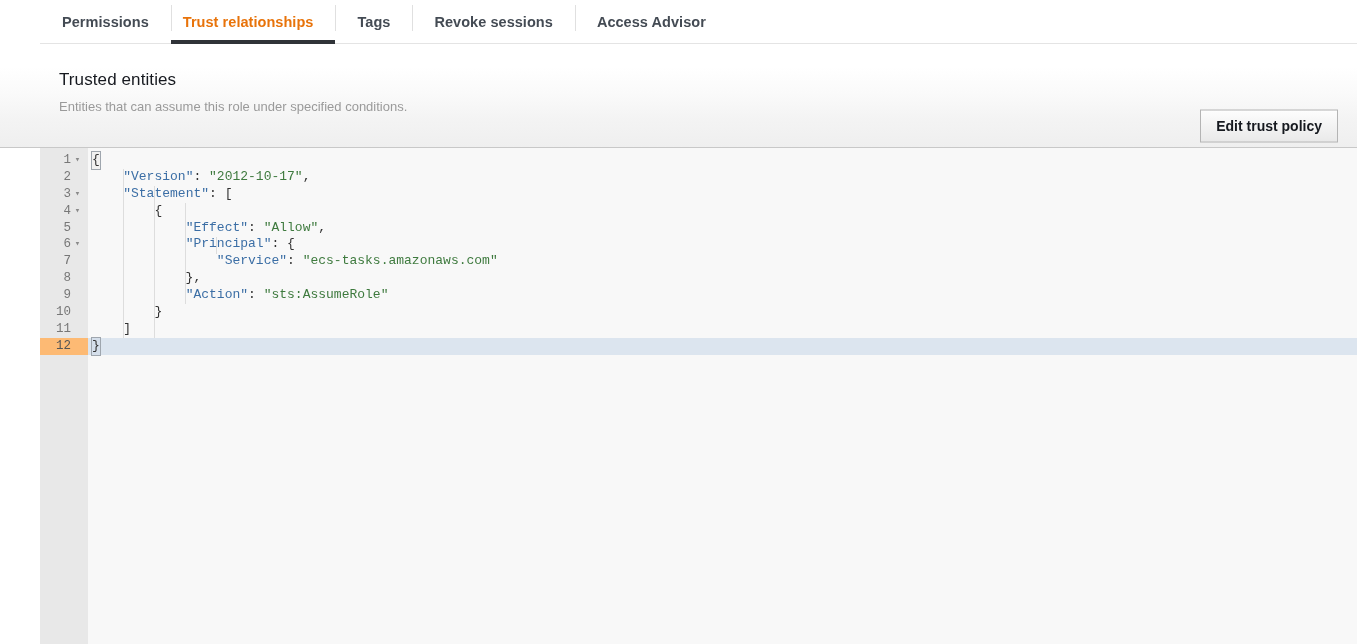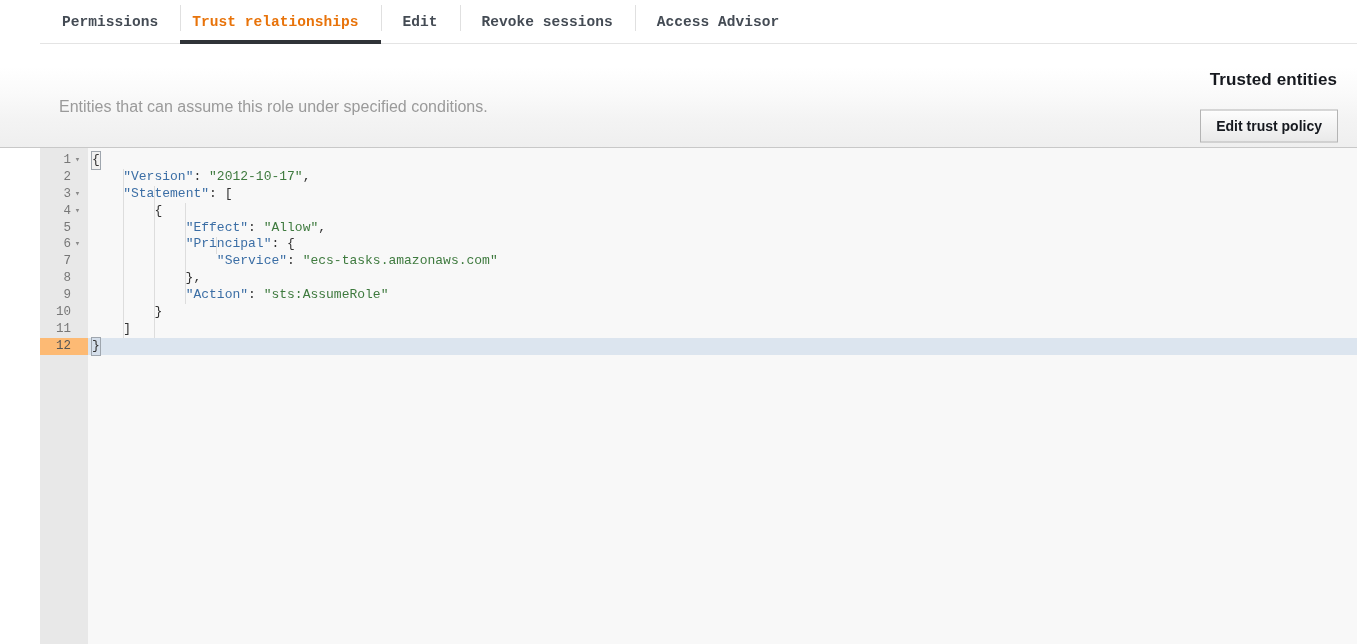--- a/index.html
+++ b/index.html
@@ -38,21 +38,20 @@
     position: relative;
     display: flex;
     align-items: center;
     padding: 0 22px;
     font-size: 14.5px;
     font-weight: bold;
     color: #444b54;
     white-space: nowrap;
     cursor: pointer;
     letter-spacing: 0.05px;
-    font-family: Liberation Mono, monospace;
   }
   .tab + .tab::before {
     content: "";
     position: absolute;
     left: 0;
     top: 5px;
     bottom: 13px;
     width: 1px;
     background: #e0e0e0;
   }
@@ -75,29 +74,28 @@
   .panel-header {
     position: relative;
     height: 104px;
     box-sizing: border-box;
     padding: 26px 20px 0 59px;
     background: linear-gradient(to bottom, #ffffff 0%, #ffffff 22%, #fafafa 48%, #f3f3f3 75%, #efefef 100%);
     border-bottom: 1px solid #c8c8c8;
   }
   .panel-title {
     font-size: 17px;
-    font-weight: bold;
+    font-weight: normal;
     color: #16191f;
     margin: 0;
     line-height: 20px;
     letter-spacing: 0.1px;
-    text-align: right;
   }
   .panel-subtitle {
-    font-size: 16px;
+    font-size: 13px;
     color: #9a9a9a;
     margin: 8px 0 0 0;
     line-height: 17px;
   }
   .edit-btn {
     position: absolute;
     right: 19px;
     top: 82px;
     transform: translateY(-50%);
     padding: 7px 15px 8px;
@@ -215,21 +213,21 @@
 <body>
 
 <div class="tabbar">
   <div class="tab">
     <span>Permissions</span>
   </div>
   <div class="tab active">
     <span>Trust relationships</span>
   </div>
   <div class="tab">
-    <span>Edit</span>
+    <span>Tags</span>
   </div>
   <div class="tab">
     <span>Revoke sessions</span>
   </div>
   <div class="tab">
     <span>Access Advisor</span>
   </div>
 </div>
 
 <div class="panel-header">

